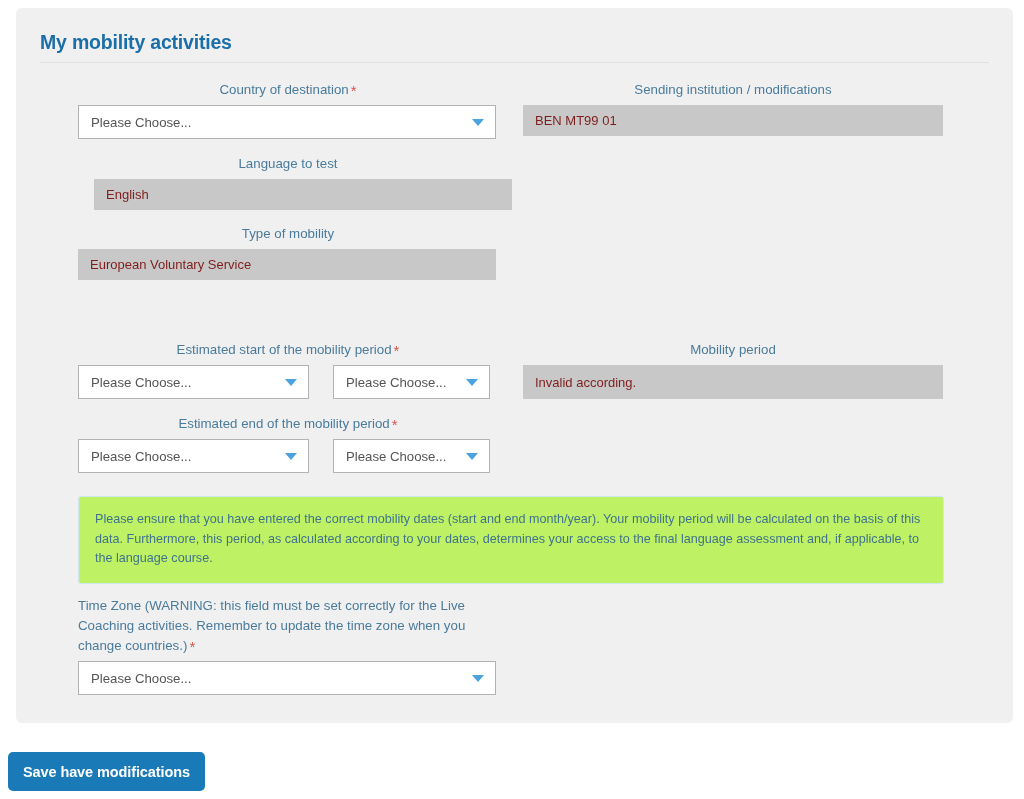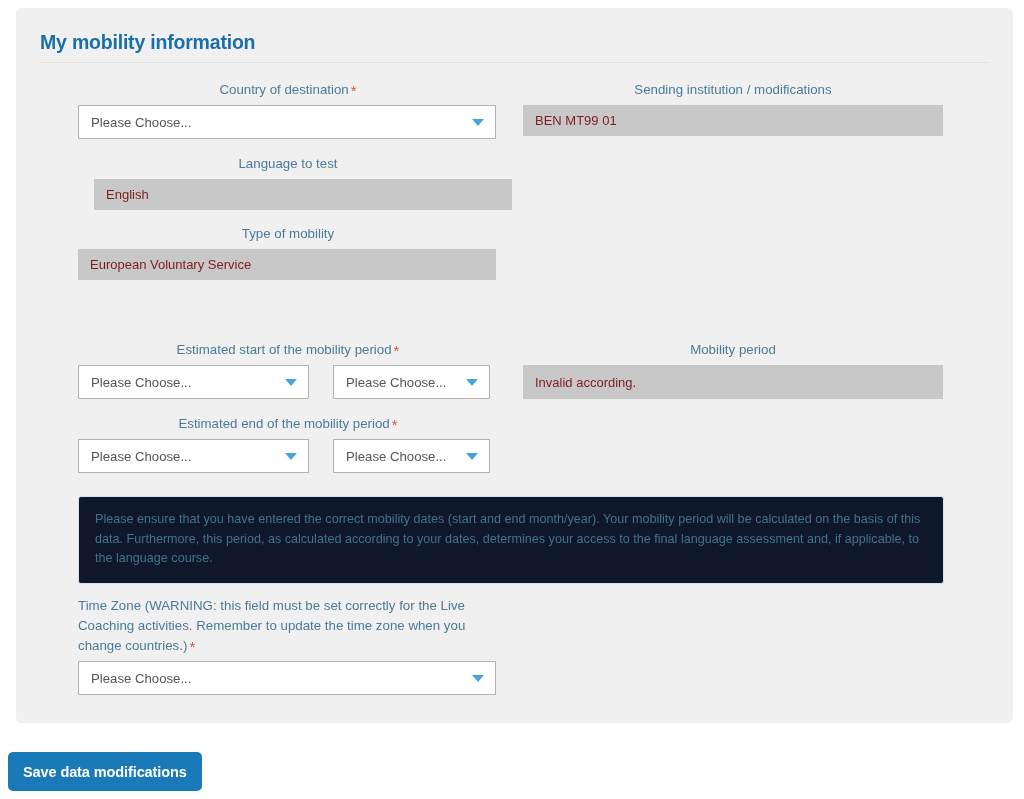--- a/index.html
+++ b/index.html
@@ -104,21 +104,21 @@
   .row { position: relative; text-align: center; }
 
   .col-left  { position: absolute; left: 0px;   width: 420px; }
   .col-right { position: absolute; left: 445px; width: 420px; }
 
   
   .alert {
     position: absolute;
     left: 62px; top: 488px;
     width: 866px;
-    background: #0f172a;
+    background: #bef264;
     border: 1px solid #cfe5f0;
     border-radius: 3px;
     padding: 13px 16px 14px 16px;
     font-size: 12.6px;
     line-height: 19.5px;
     color: #41738c;
   }
 
   
   .save-btn {
@@ -138,21 +138,21 @@
     cursor: pointer;
   }
 </style>
 </head>
 <body>
 
 <div class="page">
 
   <div class="panel">
 
-    <div class="panel-title">My mobility information</div>
+    <div class="panel-title">My mobility activities</div>
     <div class="panel-divider"></div>
 
     <div class="form">
 
       <div class="row" style="height:74px;">
 
         <div class="col-left">
           <div class="field-label">
             <span>Country of destination</span><span class="req">*</span>
           </div>
@@ -252,15 +252,15 @@
         <span>Time Zone (WARNING: this field must be set correctly for the Live Coaching activities. Remember to update the time zone when you change countries.)</span><span class="req">*</span>
       </div>
       <div class="select" style="width:418px; margin-top:5px;">
         <span>Please Choose...</span>
         <span class="caret"></span>
       </div>
     </div>
 
   </div>
 
-  <button class="save-btn">Save data modifications</button>
+  <button class="save-btn">Save have modifications</button>
 
 </div>
 
 </body></html>

